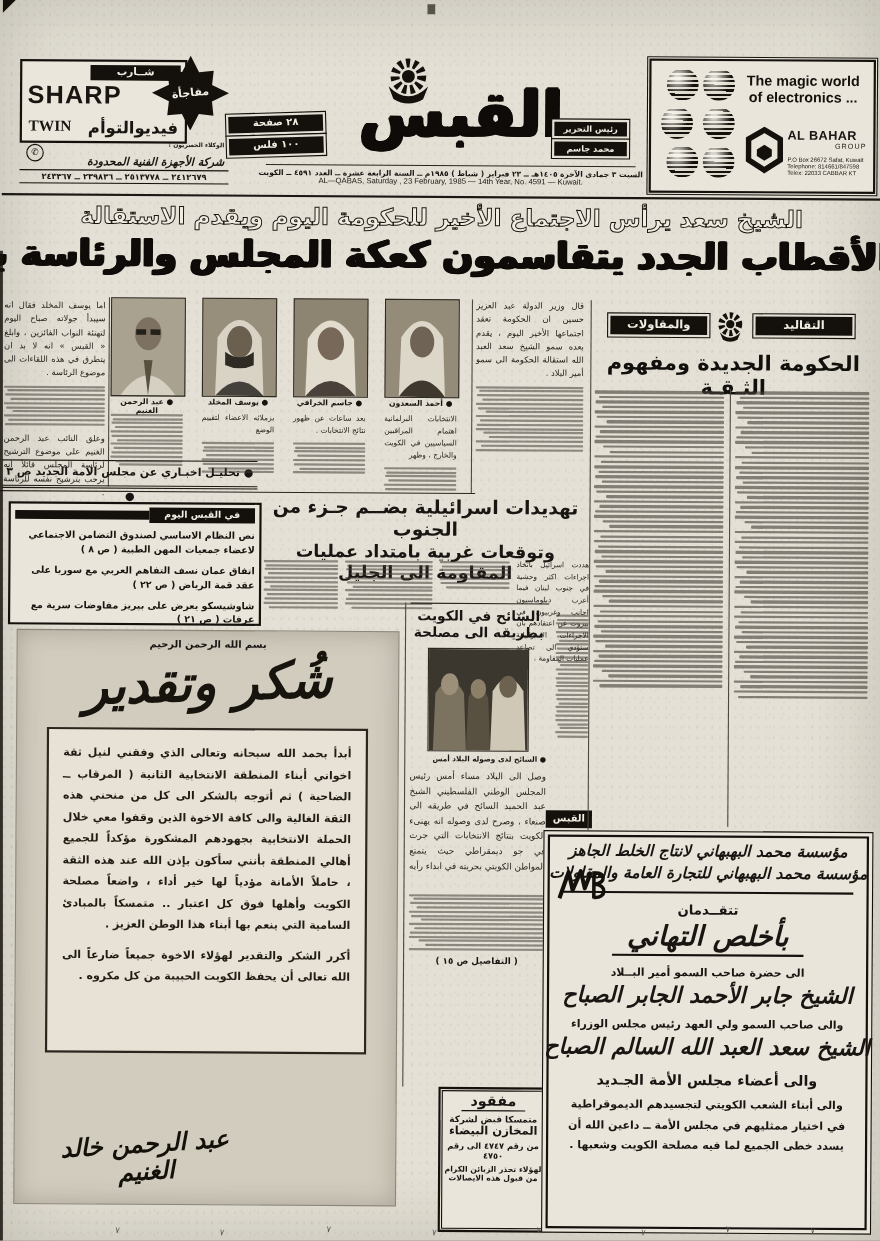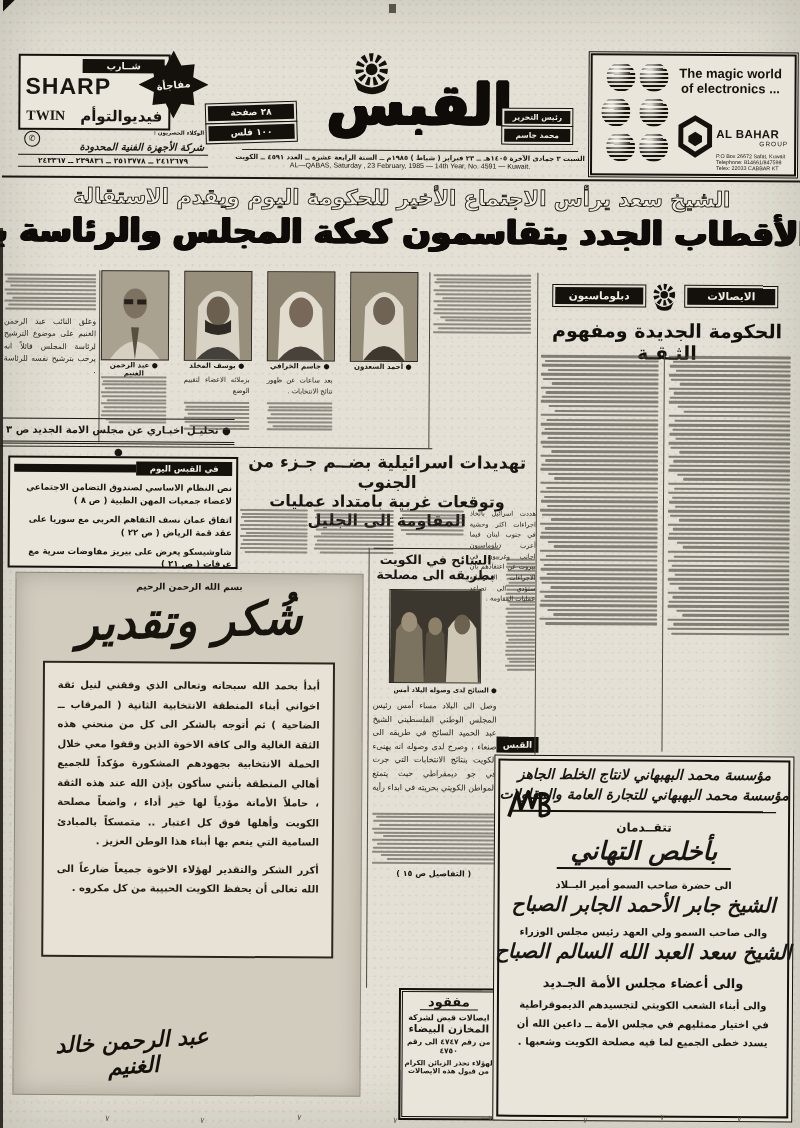--- a/index.html
+++ b/index.html
@@ -98,35 +98,36 @@
       <div class="b" style="left:82px;top:10px;width:112px;direction:ltr;text-align:center;font-family:'Liberation Sans',sans-serif;font-weight:bold;font-size:13px;color:#14110d;">
         <div>The magic world</div>
         <div>of electronics ...</div>
       </div>
       <div class="b" style="left:86px;top:58px;width:34px;height:46px;">
         <svg viewBox="0 0 40 50" width="34" height="46">
           <path d="M20 3 L37 13 V35 L20 46 L3 35 V13 Z" fill="none" stroke="#14110d" stroke-width="6"></path>
           <path d="M20 19 L28 24 V31 L20 36 L12 31 V24 Z" fill="#14110d"></path>
         </svg>
       </div>
-      <div class="b" style="left:124px;top:72px;width:72px;direction:ltr;text-align:left;font-family:'Liberation Sans',sans-serif;">
+      <div class="b" style="left:124px;top:62px;width:72px;direction:ltr;text-align:left;font-family:'Liberation Sans',sans-serif;">
         <div style="font-size:11.5px;font-weight:900;letter-spacing:.4px;">AL BAHAR</div>
         <div style="font-size:6.5px;text-align:right;letter-spacing:1px;">GROUP</div>
         <div style="font-size:5.4px;margin-top:6px;">P.O Box 26672 Safat, Kuwait</div>
         <div style="font-size:5.4px;">Telephone: 814661/847598</div>
         <div style="font-size:5.4px;">Telex: 22033 CABBAR KT</div>
       </div>
     </div>
 
     <div class="b rule" style="left:0;top:178px;width:800px;height:2px;"></div>
 
     <div class="b kicker" style="left:-5px;top:186px;width:810px;font-size:21px;">الشيخ سعد يرأس الاجتماع الأخير للحكومة اليوم ويقدم الاستقالة</div>
     <div class="b mainhead" style="left:-8px;top:212px;width:816px;font-size:33px;">الأقطاب الجدد يتقاسمون كعكة المجلس والرئاسة بين ٤ مرشحين</div>
 
     <div class="b" style="left:3px;top:274px;width:92px;height:142px;">
+      <span class="frag">اما يوسف المخلد فقال انه سيبدأ جولاته صباح اليوم لتهنئة النواب الفائزين ، وابلغ « القبس » انه لا بد ان يتطرق في هذه اللقاءات الى موضوع الرئاسة .</span>
       <div class="greek sm" style="height:44px;">
           <i style="width:100%"></i>
           <i style="width:97%"></i>
           <i style="width:99%"></i>
           <i style="width:94%"></i>
           <i style="width:100%"></i>
           <i style="width:98%"></i>
           <i style="width:91%"></i>
           <i style="width:100%"></i>
           <i style="width:96%"></i>
@@ -170,20 +171,31 @@
           <path d="M22 28 h9 v5 h-9 Z M35 28 h9 v5 h-9 Z" fill="#24201a"></path>
           <path d="M8 88 Q33 52 58 88 Z" fill="#d6d0c2"></path>
           <path d="M29 56 L33 88 L37 56 Z" fill="#55503f"></path>
         </svg>
     </div>
     <div class="b cap" style="left:349px;top:363px;width:66px;">● أحمد السعدون</div>
     <div class="b cap" style="left:266px;top:363px;width:66px;">● جاسم الخرافي</div>
     <div class="b cap" style="left:183px;top:363px;width:66px;">● يوسف المخلد</div>
     <div class="b cap" style="left:100px;top:363px;width:66px;">● عبد الرحمن الغنيم</div>
 
+    <div class="b" style="left:349px;top:376px;width:66px;height:62px;">
+      <span class="frag" style="font-size:6.8px;">الانتخابات البرلمانية اهتمام المراقبين السياسيين في الكويت والخارج ، وظهر</span>
+      <div class="greek sm">
+          <i style="width:100%"></i>
+          <i style="width:97%"></i>
+          <i style="width:99%"></i>
+          <i style="width:94%"></i>
+          <i style="width:100%"></i>
+          <i style="width:98%"></i>
+        </div>
+    </div>
     <div class="b" style="left:266px;top:376px;width:66px;height:62px;">
       <span class="frag" style="font-size:6.8px;">بعد ساعات عن ظهور نتائج الانتخابات .</span>
       <div class="greek sm">
           <i style="width:100%"></i>
           <i style="width:97%"></i>
           <i style="width:99%"></i>
           <i style="width:94%"></i>
           <i style="width:100%"></i>
           <i style="width:98%"></i>
           <i style="width:91%"></i>
@@ -215,20 +227,21 @@
         <i style="width:96%"></i>
         <i style="width:99%"></i>
         <i style="width:100%"></i>
         <i style="width:93%"></i>
         <i style="width:88%"></i>
       </div>
     <div class="b hr" style="left:0;top:448px;width:432px;"></div>
 
     <div class="b vr" style="left:428px;top:272px;height:176px;"></div>
     <div class="b" style="left:432px;top:272px;width:98px;height:176px;">
+      <span class="frag">قال وزير الدولة عبد العزيز حسين ان الحكومة تعقد اجتماعها الأخير اليوم ، يقدم بعده سمو الشيخ سعد العبد الله استقالة الحكومة الى سمو أمير البلاد .</span>
       <div class="greek sm">
           <i style="width:100%"></i>
           <i style="width:97%"></i>
           <i style="width:99%"></i>
           <i style="width:94%"></i>
           <i style="width:100%"></i>
           <i style="width:98%"></i>
           <i style="width:91%"></i>
           <i style="width:100%"></i>
           <i style="width:96%"></i>
@@ -270,29 +283,29 @@
         <i style="width:100%"></i>
         <i style="width:93%"></i>
         <i style="width:88%"></i>
         <i style="width:100%"></i>
         <i style="width:95%"></i>
       </div>
     <div class="b bar" style="left:498px;top:736px;width:42px;height:16px;font-size:9px;line-height:16px;">القبس</div>
     <div class="b vr" style="left:536px;top:272px;height:482px;"></div>
 
     <div class="b" style="left:540px;top:278px;width:252px;height:40px;">
-      <div class="bar frame" style="position:absolute;right:18px;top:8px;width:88px;height:17px;font-size:10.5px;line-height:17px;">الايصالات</div>
+      <div class="bar frame" style="position:absolute;right:18px;top:8px;width:88px;height:17px;font-size:10.5px;line-height:17px;">التقاليد</div>
       <div class="b" style="left:106px;top:0;width:34px;height:34px;">
         <svg viewBox="0 0 36 36" width="34" height="34">
             <circle cx="18" cy="16" r="4" fill="#14110d"></circle>
             <circle cx="18" cy="16" r="8.5" fill="none" stroke="#14110d" stroke-width="6" stroke-dasharray="3 2.6"></circle>
             <path d="M8 24 Q18 34 28 24 L25 31 Q18 35 11 31 Z" fill="#14110d"></path>
           </svg>
       </div>
-      <div class="bar frame" style="position:absolute;left:14px;top:8px;width:88px;height:17px;font-size:10.5px;line-height:17px;">دبلوماسيون</div>
+      <div class="bar frame" style="position:absolute;left:14px;top:8px;width:88px;height:17px;font-size:10.5px;line-height:17px;">والمقاولات</div>
     </div>
     <div class="b c" style="left:540px;top:318px;width:252px;font-size:19px;font-weight:900;color:#12100c;">الحكومة الجديدة ومفهوم الثـقـة</div>
     <div class="b" style="left:668px;top:352px;width:122px;height:398px;">
       <div class="greek">
           <i style="width:100%"></i>
           <i style="width:97%"></i>
           <i style="width:99%"></i>
           <i style="width:94%"></i>
           <i style="width:100%"></i>
           <i style="width:98%"></i>
@@ -521,21 +534,21 @@
             <i style="width:93%"></i>
             <i style="width:88%"></i>
             <i style="width:100%"></i>
           </div>
         <div class="c" style="font-size:8px;font-weight:bold;margin-top:3px;">( التفاصيل ص ١٥ )</div>
       </div>
     </div>
 
     <div class="b" style="left:402px;top:988px;width:96px;height:128px;border:2px solid #14110d;box-shadow:inset 0 0 0 1px #e4e0d5,inset 0 0 0 2px #14110d;background:#e9e5da;text-align:center;">
       <div style="font-size:13px;font-weight:900;margin-top:4px;border-bottom:1px solid #14110d;display:inline-block;padding:0 8px;">مفقود</div>
-      <div style="font-size:8px;font-weight:bold;margin-top:3px;">ايصالات قبض لشركة</div>
+      <div style="font-size:8px;font-weight:bold;margin-top:3px;">متمسكا قبض لشركة</div>
       <div style="font-size:10.5px;font-weight:900;">المخازن البيضاء</div>
       <div style="font-size:7.5px;font-weight:bold;margin-top:3px;">من رقم ٤٧٤٧ الى رقم ٤٧٥٠</div>
       <div style="font-size:7px;font-weight:bold;margin-top:4px;">لهؤلاء تحذر الزبائن الكرام</div>
       <div style="font-size:7px;font-weight:bold;">من قبول هذه الايصالات</div>
     </div>
 
     <div class="b" style="left:496px;top:754px;width:298px;height:364px;border:1px solid #14110d;background:#e9e5da;">
       <div style="position:absolute;inset:3px;border:2.5px solid #14110d;"></div>
       <div style="position:relative;text-align:center;padding-top:10px;">
         <div style="font-size:14px;font-weight:900;font-style:italic;">مؤسسة محمد البهبهاني لانتاج الخلط الجاهز</div>

